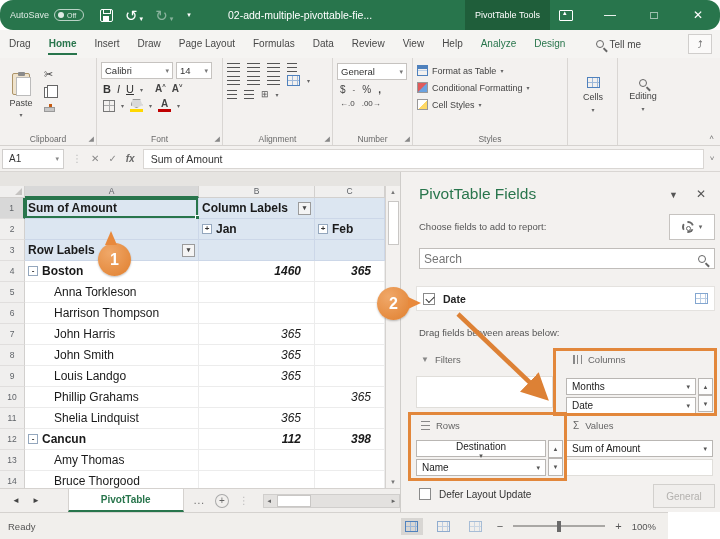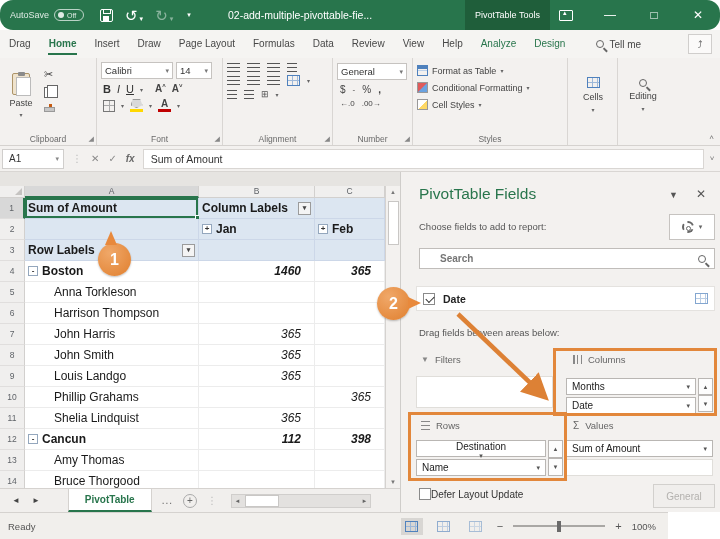--- a/index.html
+++ b/index.html
@@ -136,21 +136,21 @@
              display:flex; flex-direction:column; align-items:center; font-size:6px; color:#777; }
   .vthumb { width:11px; height:44px; background:#fff; border:1px solid #c9c7c5; margin-top:3px; }
   .varrow { height:12px; display:flex; align-items:center; }
   .varrow.bot { margin-top:auto; }
 
   
   .sheettabs { position:absolute; top:488px; left:0; width:400px; height:24px; background:#f1efed;
                border-top:1px solid #d5d2cf; display:flex; align-items:center; font-size:10px; color:#555; }
   .tab-nav { display:flex; gap:12px; margin-left:12px; font-size:8px; color:#444; }
   .sheet-tab { margin-left:28px; height:23px; background:#fff; border-right:1px solid #d5d2cf; border-left:1px solid #d5d2cf;
-               border-bottom:2.5px solid var(--green,#28754c); padding:0 16px; display:flex; align-items:center;
+               border-bottom:2.5px solid var(--green,#28754c); padding:0 32px; display:flex; align-items:center;
                color:var(--green,#28754c); font-weight:bold; font-size:10px; }
   .tab-more { margin-left:10px; letter-spacing:1px; color:#666; }
   .addsheet { margin-left:10px; width:14px; height:14px; border:1px solid #aaa; border-radius:50%;
               display:flex; align-items:center; justify-content:center; font-size:10px; color:#666; }
   .hscroll { margin-left:14px; width:140px; height:14px; background:#e3e1df; border:1px solid #d0cecc;
              display:flex; align-items:center; font-size:6px; color:#666; }
   .hthumb { width:34px; height:12px; background:#fff; border:1px solid #c9c7c5; margin-left:2px; }
   .hsarrow { width:11px; text-align:center; }
   .hsarrow.r { margin-left:auto; }
 
@@ -161,22 +161,22 @@
   .tp-caret { position:absolute; left:268px; top:18px; font-size:9px; color:#555; }
   .tp-close { position:absolute; left:295px; top:15px; font-size:12px; color:#555; }
   .tp-choose { position:absolute; left:18px; top:49px; font-size:9.5px; color:#555; }
   .gear-btn { position:absolute; left:268px; top:42px; width:46px; height:26px; background:#fff; border:1px solid #c6c3c0;
               display:flex; align-items:center; justify-content:center; gap:5px; }
   .icon-gear { width:12px; height:12px; border:2px dashed #666; border-radius:50%; position:relative; }
   .icon-gear:after { content:""; position:absolute; left:2.5px; top:2.5px; width:3px; height:3px; border:1px solid #666; border-radius:50%; }
   .gear-btn .car { font-size:7px; color:#666; }
   .searchbox { position:absolute; left:18px; top:76px; width:296px; height:21px; background:#fff; border:1px solid #c0bdba;
                display:flex; align-items:center; }
-  .searchbox input { flex:1; border:none; outline:none; font-size:10px; padding-left:20px; color:#333;
-                     font-family:"Liberation Sans",sans-serif; background:transparent;font-weight:bold; }
+  .searchbox input { flex:1; border:none; outline:none; font-size:12px; padding-left:4px; color:#333;
+                     font-family:"Liberation Sans",sans-serif; background:transparent; }
   .searchbox .icon-mag { margin-right:8px; }
   .field-row { position:absolute; left:15px; top:114px; width:299px; height:25px; background:#fff; border:1px solid #e4e2df;
                display:flex; align-items:center; gap:8px; padding:0 6px; }
   .cb { width:12px; height:12px; background:#fff; border:1px solid #8a8a8a; position:relative; flex:none; }
   .cb.checked:after { content:""; position:absolute; left:2px; top:2px; width:7px; height:4px;
                       border-left:1.6px solid #333; border-bottom:1.6px solid #333; transform:rotate(-45deg); }
   .field-row .fname { font-weight:bold; color:#222; font-size:10.5px; }
   .field-row .icon-grid { margin-left:auto; opacity:.7; }
   .tp-drag { position:absolute; left:18px; top:155px; font-size:9.5px; color:#555; }
   .area-head { position:absolute; display:flex; align-items:center; gap:6px; font-size:9.5px; color:#666; }
@@ -184,21 +184,21 @@
   .vbars { width:9px; height:9px; background:repeating-linear-gradient(90deg,#888 0 1.5px, transparent 1.5px 3.8px); }
   .hbars { width:9px; height:9px; background:repeating-linear-gradient(#888 0 1.5px, transparent 1.5px 3.8px); }
   .sigma { font-size:10px; color:#666; }
   .filters-box { position:absolute; left:15px; top:204px; width:137px; height:32px; background:#fff; border:1px solid #e0deda; }
   .chip { position:absolute; height:17px; background:#fff; border:1px solid #b9b6b3; display:flex; align-items:center;
           justify-content:space-between; padding:0 5px; font-size:10px; color:#222; }
   .chip .car { font-size:7px; color:#555; }
   .spinner { position:absolute; width:15px; display:flex; flex-direction:column; }
   .spinner span { flex:1; background:#fdfdfd; border:1px solid #b9b6b3; font-size:6px; color:#555;
                   display:flex; align-items:center; justify-content:center; }
-  .defer-row { position:absolute; left:18px; top:316px; display:flex; align-items:center; font-size:10px; color:#333; }
+  .defer-row { position:absolute; left:18px; top:316px; display:flex; align-items:center; gap:8px; font-size:10px; color:#333; }
   .update-btn { position:absolute; left:252px; top:312px; width:62px; height:24px; border:1px solid #d2d0cd; background:#f0eeec;
                 color:#b3b1ae; font-size:10px; display:flex; align-items:center; justify-content:center; }
   .hl-box { position:absolute; border:3px solid var(--orange,#e2873b); z-index:6; pointer-events:none; }
 
   
   .statusbar { position:absolute; top:512px; left:0; width:668px; height:27px; background:#f1efec;
                border-top:1px solid #d5d2cf; display:flex; align-items:center; font-size:9.5px; color:#555; }
   .status-text { margin-left:8px; }
   .sb-right { margin-left:auto; display:flex; align-items:center; gap:10px; margin-right:12px; }
   .view-ic { width:22px; height:17px; display:flex; align-items:center; justify-content:center; }

